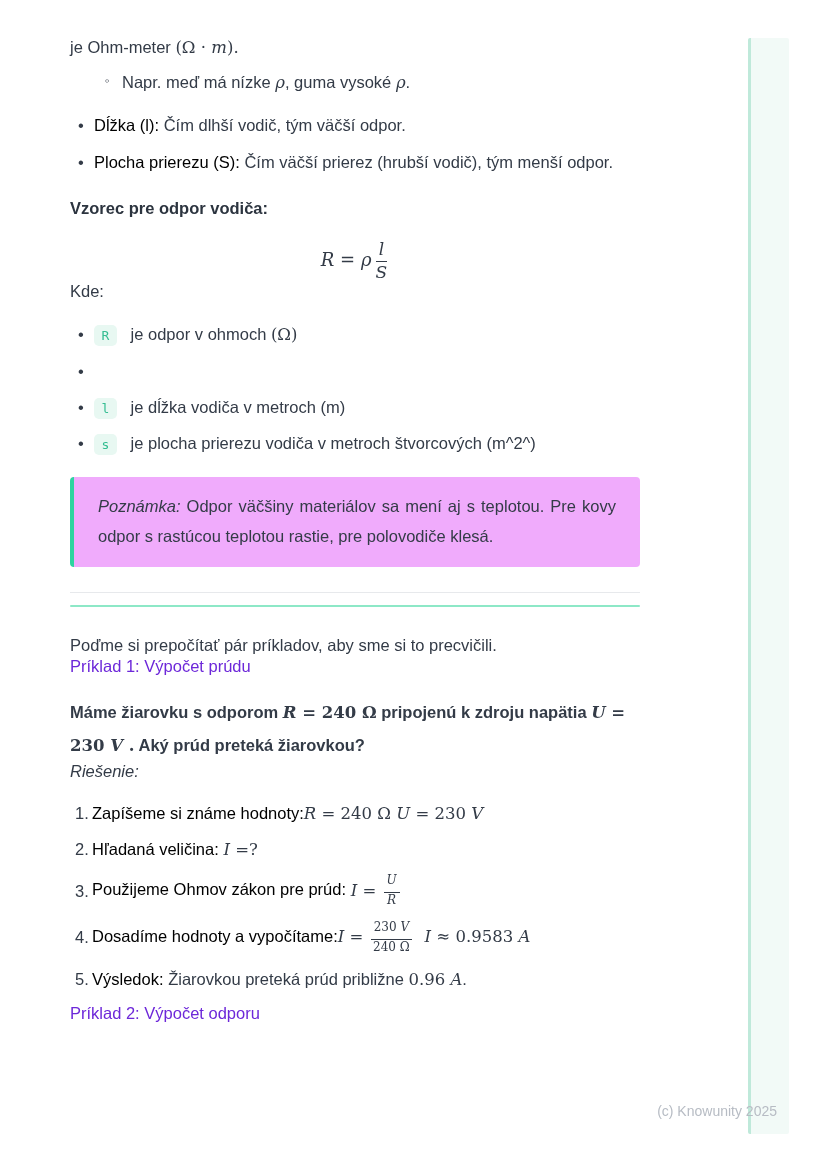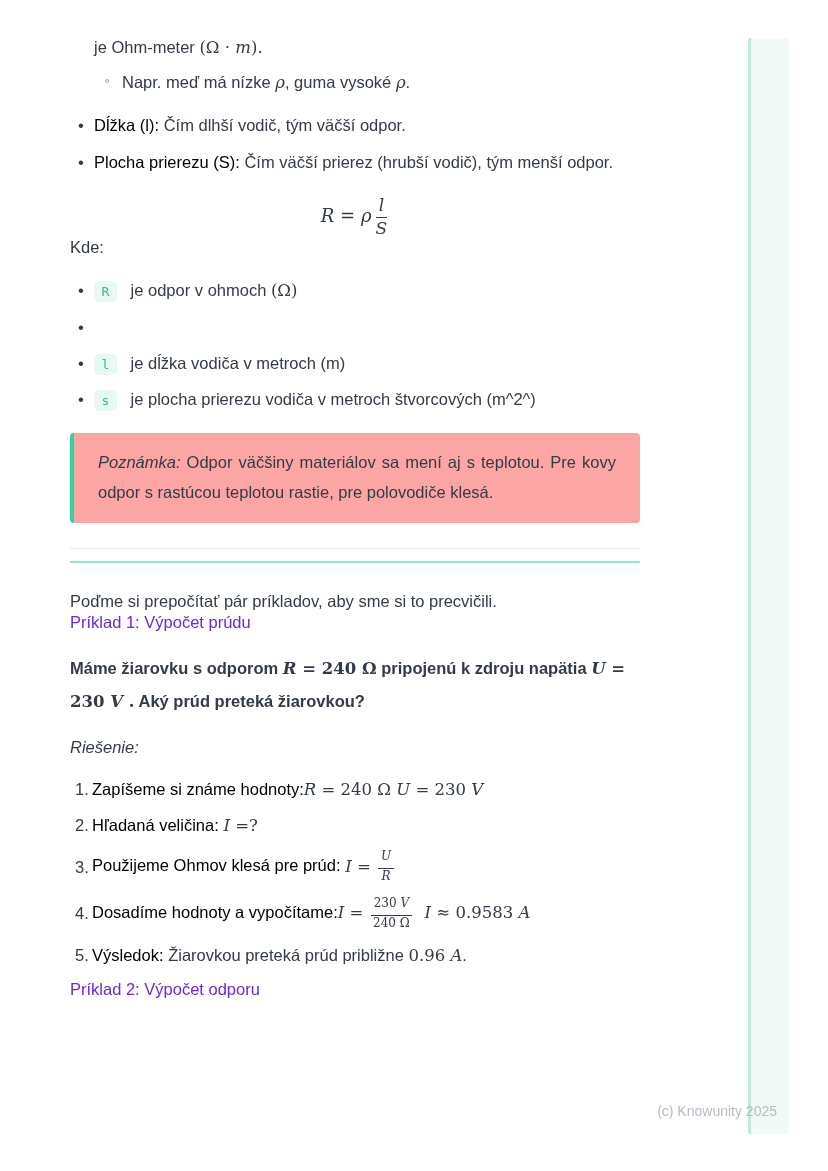--- a/index.html
+++ b/index.html
@@ -7,21 +7,21 @@
     width:828px;height:1171px;position:relative;overflow:hidden;background:#ffffff;
     font-family:"Liberation Sans","DejaVu Sans",sans-serif;
     font-size:16.5px;color:#333b47;
   }
   .side-band{
     position:absolute;left:748px;top:38px;width:38px;height:1096px;
     background:#f2faf7;border-left:3px solid #bfe9da;border-radius:2px;z-index:0;
   }
   .content{position:absolute;left:70px;top:36px;width:570px;z-index:1;}
   p{margin:0;}
-  .cont-line{margin-left:24px;line-height:1.4;}
+  .cont-line{line-height:1.4;}
   .li{display:flex;align-items:flex-start;line-height:1.4;}
   .marker{flex:0 0 16px;color:#333b47;}
   .sub{margin-top:12px;padding-left:35px;}
   .sub .marker{flex:0 0 17px;font-size:13px;padding-top:1px;}
   .factors{margin-top:20px;padding-left:8px;}
   .factors .li{margin-bottom:14px;}
   .bold{font-weight:400;color:#000000;}
   .bold-p{margin-top:25px;font-weight:700;color:#2c343f;}
   .math{font-family:"DejaVu Serif","Liberation Serif",serif;}
   .mi{font-style:italic;}
@@ -34,31 +34,31 @@
   .kde{}
   .where{margin-top:22px;padding-left:8px;}
   .where .li{margin-bottom:13px;align-items:center;min-height:22px;}
   .badge{
     display:inline-block;min-width:13px;height:21px;line-height:21px;text-align:center;
     background:#e8f8f2;color:#35bd92;border-radius:5px;
     font-family:"DejaVu Sans Mono","Liberation Mono",monospace;font-size:13px;
     padding:0 5px;margin-right:9px;
   }
   .note{
-    margin-top:22px;background:#fca5a5;border-left:4px solid #2dd4a0;border-radius:4px;
+    margin-top:22px;background:#f0abfc;border-left:4px solid #2dd4a0;border-radius:4px;
     padding:14px 24px 15px;line-height:1.85;text-align:justify;
   }
   .note .label{font-style:italic;}
   .divider{margin-top:25px;border-top:1px solid #e7e9ec;height:0;}
   h2{margin:31px 0 0;font-size:29px;font-weight:700;color:#57dfa8;line-height:1.2;}
   .h2-rule{margin-top:12px;height:2px;background:#8de8c7;border-radius:1px;}
   .section-intro{margin-top:27px;line-height:1.4;}
   .ex-title{font-weight:400;color:#6d28d9;}
   .ex-body{margin-top:20px;line-height:2.0;font-weight:bold;}
-  .solution{margin-top:20px;font-style:italic;}
+  .solution{font-style:italic;}
   .steps{margin-top:21px;padding-left:5px;}
   .step{display:flex;align-items:center;margin-bottom:13px;min-height:21px;line-height:1.4;}
   .step .num{flex:0 0 17px;}
   .step-math .frac{font-size:12px;margin:0 2px;}
   .footer{position:absolute;right:51px;top:1103px;font-size:14px;color:#b7bcc4;z-index:2;}
 </style>
 </head>
 <body>
 
 <div class="side-band"></div>
@@ -76,20 +76,21 @@
     <div class="li">
       <span class="marker">•</span>
       <span><span class="bold">Dĺžka (l):</span><span> Čím dlhší vodič, tým väčší odpor.</span></span>
     </div>
     <div class="li">
       <span class="marker">•</span>
       <span><span class="bold">Plocha prierezu (S):</span><span> Čím väčší prierez (hrubší vodič), tým menší odpor.</span></span>
     </div>
   </div>
 
+  <p class="bold-p">Vzorec pre odpor vodiča:</p>
 
   <div class="formula-wrap">
     <span class="math formula-math"><span class="mi">R</span><span> = </span><span class="mi">ρ</span><span class="frac">
           <span class="num"><span class="mi">l</span></span>
           <span class="den"><span class="mi">S</span></span>
         </span></span>
   </div>
 
   <p class="kde">Kde:</p>
 
@@ -129,21 +130,21 @@
     <div class="step">
       <span class="num">1.</span>
       <span><span class="bold">Zapíšeme si známe hodnoty:</span><span class="math step-math"><span class="mi">R</span><span> = 240 Ω </span><span class="mi">U</span><span> = 230 </span><span class="mi">V</span></span></span>
     </div>
     <div class="step">
       <span class="num">2.</span>
       <span><span class="bold">Hľadaná veličina: </span><span class="math step-math"><span class="mi">I</span><span> =?</span></span></span>
     </div>
     <div class="step">
       <span class="num">3.</span>
-      <span><span class="bold">Použijeme Ohmov klesá pre prúd: </span><span class="math step-math"><span class="mi">I</span><span> = </span><span class="frac">
+      <span><span class="bold">Použijeme Ohmov zákon pre prúd: </span><span class="math step-math"><span class="mi">I</span><span> = </span><span class="frac">
               <span class="num"><span class="mi">U</span></span>
               <span class="den"><span class="mi">R</span></span>
             </span></span></span>
     </div>
     <div class="step">
       <span class="num">4.</span>
       <span><span class="bold">Dosadíme hodnoty a vypočítame:</span><span class="math step-math"><span class="mi">I</span><span> = </span><span class="frac">
               <span class="num"><span>230 </span><span class="mi">V</span></span>
               <span class="den"><span>240 Ω</span></span>
             </span><span>&nbsp;&nbsp;</span><span class="mi">I</span><span> ≈ 0.9583 </span><span class="mi">A</span></span></span>

